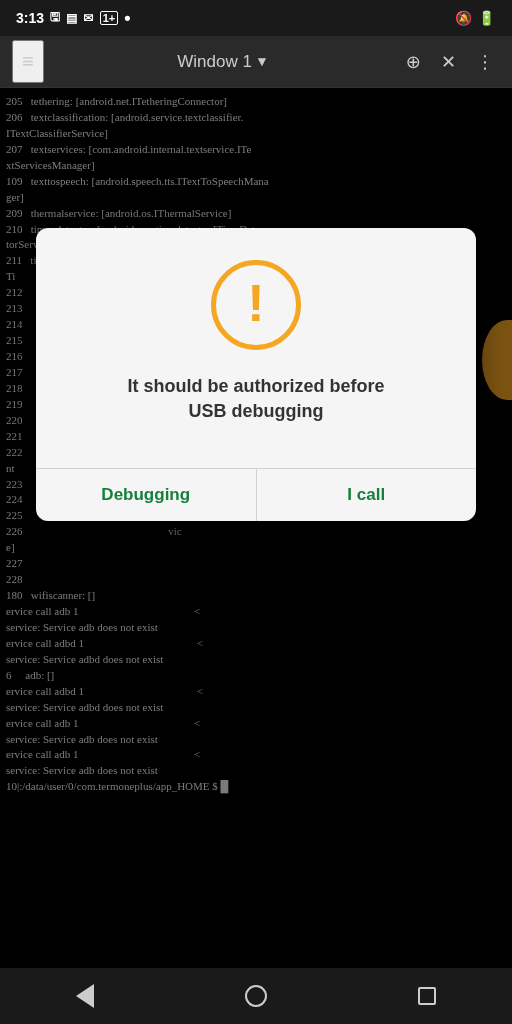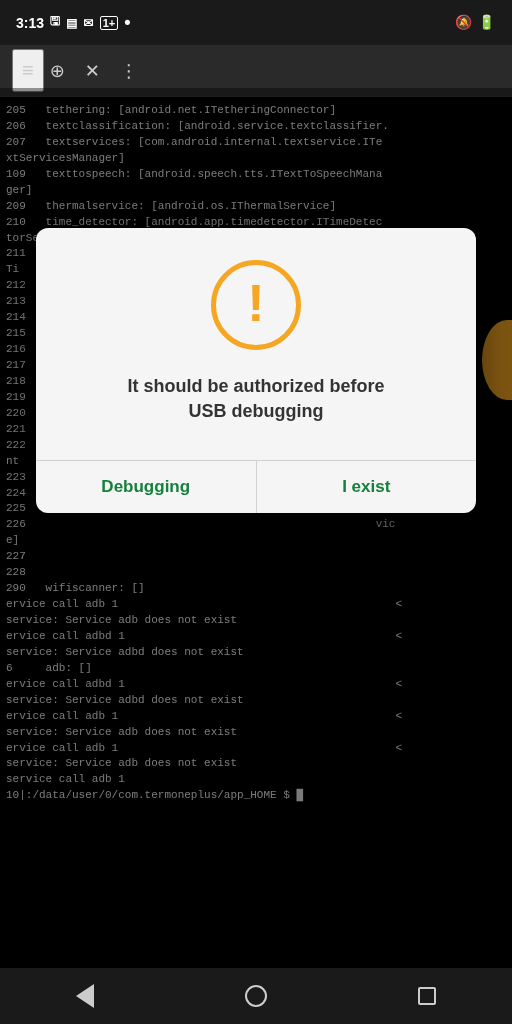--- a/index.html
+++ b/index.html
@@ -12,21 +12,21 @@
       overflow: hidden;
       position: relative;
     }
 
     
     .status-bar {
       display: flex;
       align-items: center;
       justify-content: space-between;
       padding: 6px 16px;
-      height: 45px;
+      height: 36px;
       background: #1a1a1a;
     }
     .status-left {
       display: flex;
       align-items: center;
       gap: 6px;
       color: #fff;
       font-size: 14px;
       font-weight: bold;
       font-family: sans-serif;
@@ -80,21 +80,21 @@
       padding: 6px;
       cursor: pointer;
       background: none;
       border: none;
     }
 
     
     .terminal {
       background: #000;
       color: #ccc;
-      font-family: Liberation Mono, monospace;
+      font-family: Liberation Serif, serif;
       font-size: 11px;
       line-height: 1.45;
       padding: 6px 6px;
       height: calc(1024px - 36px - 52px - 56px);
       overflow: hidden;
       position: relative;
     }
 
     .terminal-line {
       white-space: pre;
@@ -152,21 +152,21 @@
       margin-top: -4px;
     }
 
     .modal-message {
       color: #333;
       font-family: sans-serif;
       font-size: 18px;
       font-weight: 600;
       text-align: center;
       line-height: 1.4;
-      margin-bottom: 4px;
+      margin-bottom: 12px;
     }
 
     .modal-divider {
       width: 100%;
       height: 1px;
       background: #d0d0d0;
       margin-top: 8px;
     }
 
     .modal-buttons {
@@ -264,30 +264,35 @@
     <span style="font-size:18px;">•</span>
   </div>
   <div class="status-right">
     <span style="font-size:14px;">🔕</span>
     <span style="font-size:14px;">🔋</span>
   </div>
 </div>
 
 <div class="toolbar">
   <button class="toolbar-hamburger">≡</button>
+  <div class="toolbar-title-area">
+    <span class="toolbar-title">Window 1</span>
+    <span class="toolbar-dropdown-icon">▼</span>
+  </div>
   <div class="toolbar-actions">
     <button class="toolbar-action-btn">⊕</button>
     <button class="toolbar-action-btn">✕</button>
     <button class="toolbar-action-btn">⋮</button>
   </div>
 </div>
 
 <div class="terminal" id="terminal-content">
 <span class="terminal-line">205   tethering: [android.net.ITetheringConnector]</span>
     <span class="terminal-line">206   textclassification: [android.service.textclassifier.</span>
+    <span class="terminal-line">ITextClassifierService]</span>
     <span class="terminal-line">207   textservices: [com.android.internal.textservice.ITe</span>
     <span class="terminal-line">xtServicesManager]</span>
     <span class="terminal-line">109   texttospeech: [android.speech.tts.ITextToSpeechMana</span>
     <span class="terminal-line">ger]</span>
     <span class="terminal-line">209   thermalservice: [android.os.IThermalService]</span>
     <span class="terminal-line">210   time_detector: [android.app.timedetector.ITimeDetec</span>
     <span class="terminal-line">torService]</span>
     <span class="terminal-line">211   time_zone_detector: [android.app.timezonedetector.I</span>
     <span class="terminal-line">Ti</span>
     <span class="terminal-line">212</span>
@@ -302,49 +307,48 @@
     <span class="terminal-line">221</span>
     <span class="terminal-line">222                                                         e1</span>
     <span class="terminal-line">nt</span>
     <span class="terminal-line">223</span>
     <span class="terminal-line">224</span>
     <span class="terminal-line">225</span>
     <span class="terminal-line">226                                                     vic</span>
     <span class="terminal-line">e]</span>
     <span class="terminal-line">227</span>
     <span class="terminal-line">228</span>
-    <span class="terminal-line">290   wifiscanner: []</span>
+    <span class="terminal-line">180   wifiscanner: []</span>
     <span class="terminal-line">ervice call adb 1                                          &lt;</span>
     <span class="terminal-line">service: Service adb does not exist</span>
     <span class="terminal-line">ervice call adbd 1                                         &lt;</span>
     <span class="terminal-line">service: Service adbd does not exist</span>
     <span class="terminal-line">6     adb: []</span>
     <span class="terminal-line">ervice call adbd 1                                         &lt;</span>
     <span class="terminal-line">service: Service adbd does not exist</span>
     <span class="terminal-line">ervice call adb 1                                          &lt;</span>
     <span class="terminal-line">service: Service adb does not exist</span>
     <span class="terminal-line">ervice call adb 1                                          &lt;</span>
     <span class="terminal-line">service: Service adb does not exist</span>
-    <span class="terminal-line">service call adb 1</span>
     <span class="terminal-line">10|:/data/user/0/com.termoneplus/app_HOME $ █</span>
   </div>
 
 <div class="modal-overlay">
   <div class="modal-dialog">
     <div class="modal-body">
       <div class="modal-icon-circle">
         <span class="modal-exclaim">!</span>
       </div>
       <div class="modal-message">It should be authorized before<br>USB debugging</div>
     </div>
     <div class="modal-divider"></div>
     <div class="modal-buttons">
       <button class="modal-btn">Debugging</button>
       <div class="modal-btn-divider"></div>
-      <button class="modal-btn">I exist</button>
+      <button class="modal-btn">I call</button>
     </div>
   </div>
 </div>
 
 <div class="right-blob"></div>
 
 <div class="nav-bar">
   <button class="nav-btn">
     <div class="nav-back"></div>
   </button>

